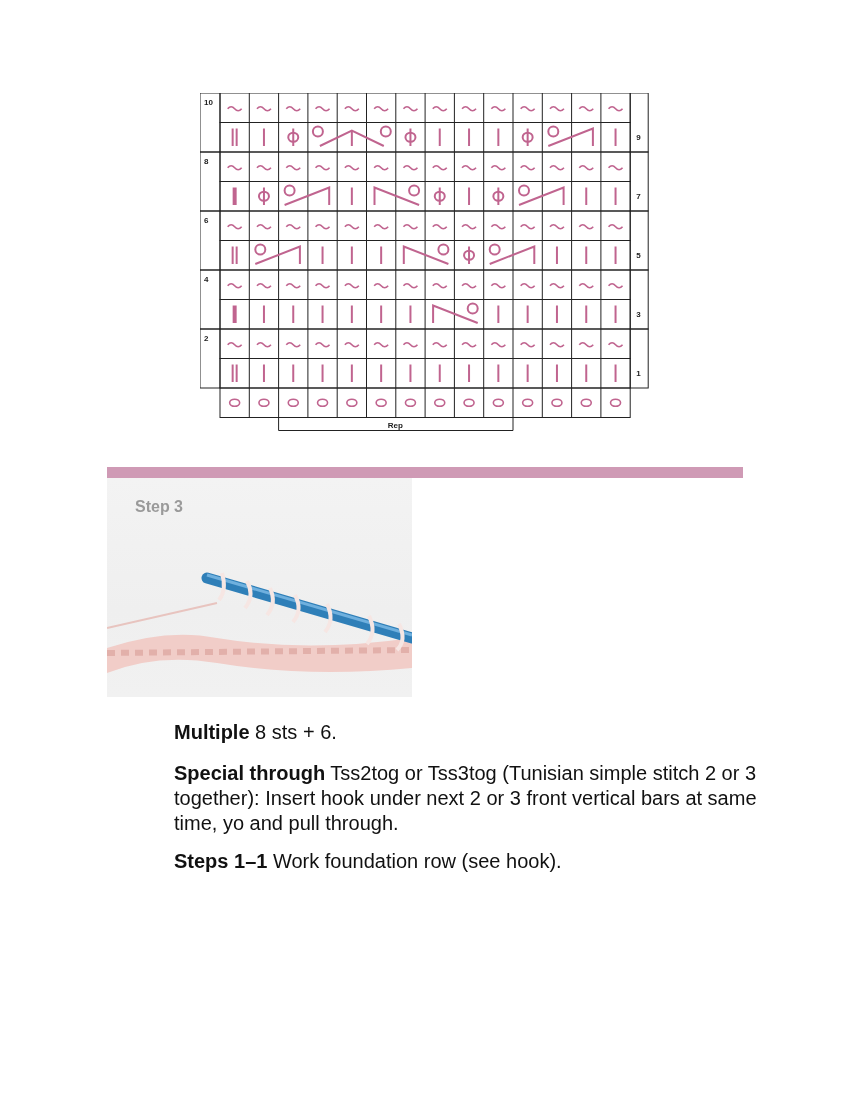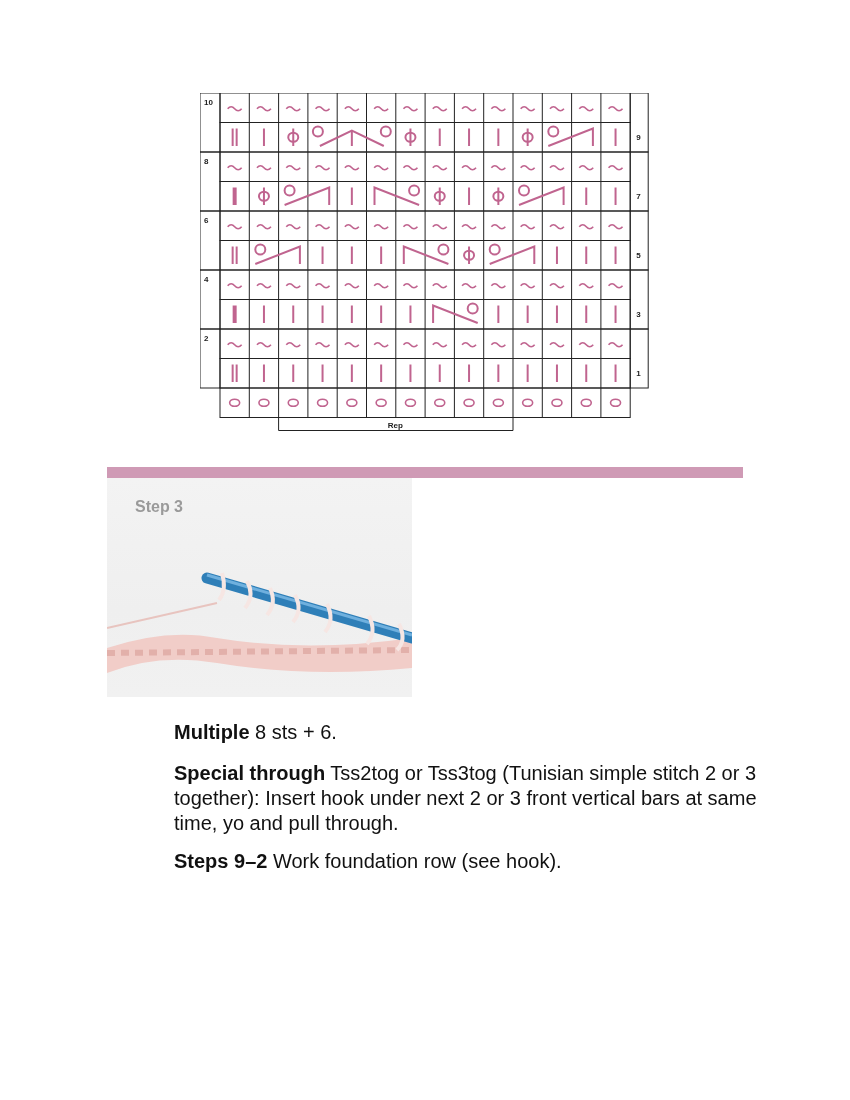--- a/index.html
+++ b/index.html
@@ -391,14 +391,14 @@
 
 <div class="text-block" style="top:720px;">
   <b>Multiple</b><span> 8 sts + 6.</span>
 </div>
 
 <div class="text-block" style="top:761px;">
   <b>Special through</b><span> Tss2tog or Tss3tog (Tunisian simple stitch 2 or 3 together): Insert hook under next 2 or 3 front vertical bars at same time, yo and pull through.</span>
 </div>
 
 <div class="text-block" style="top:849px;">
-  <b>Steps 9–2</b><span> Work foundation row (see hook).</span>
+  <b>Steps 1–1</b><span> Work foundation row (see hook).</span>
 </div>
 
 </body></html>

